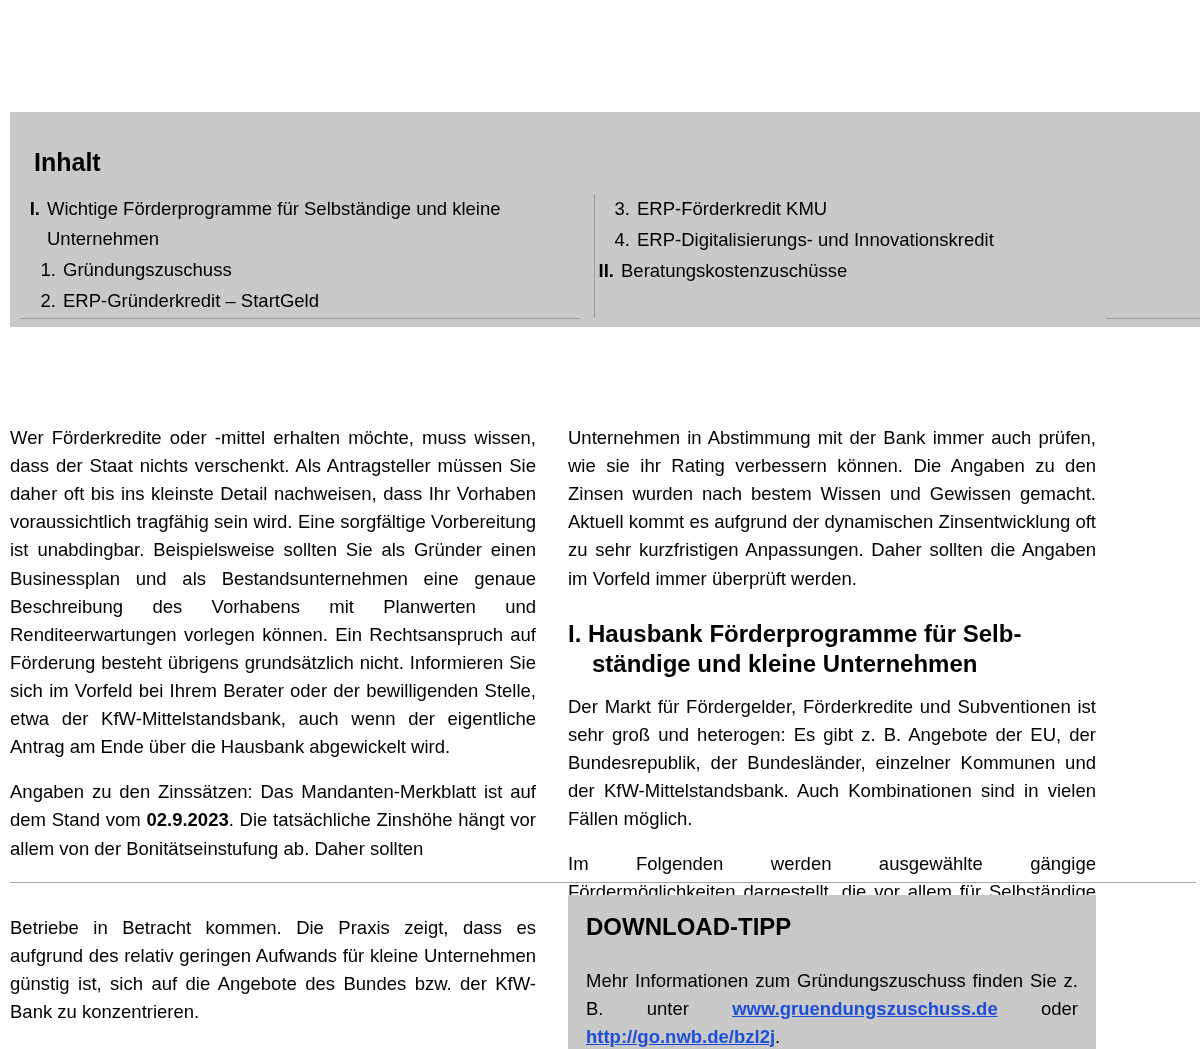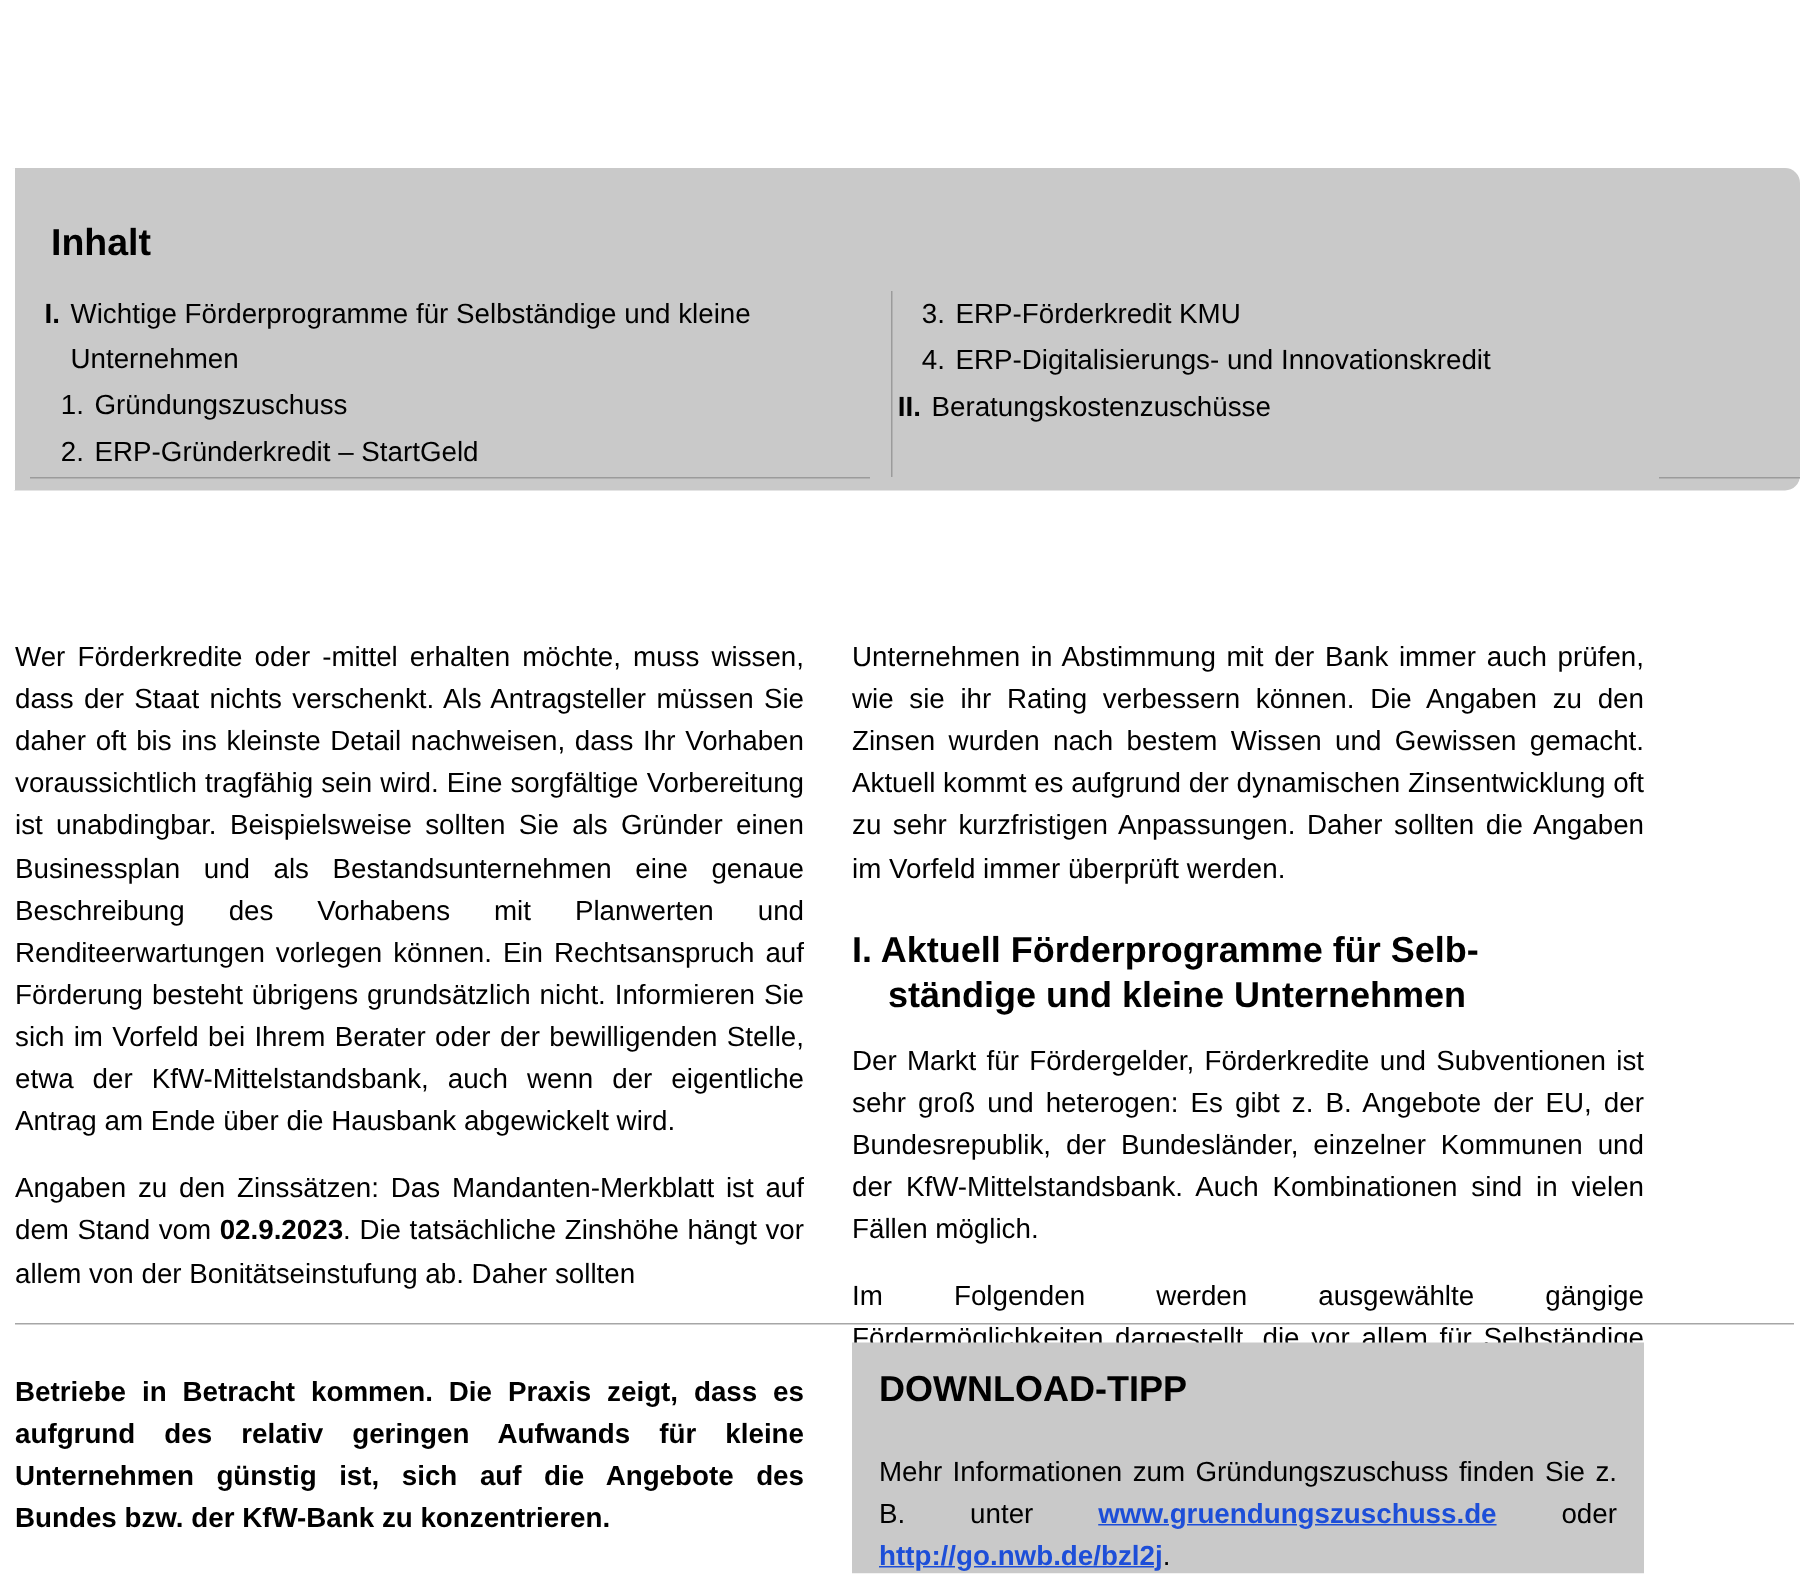--- a/index.html
+++ b/index.html
@@ -50,21 +50,20 @@
   
   .toc-box {
     position: absolute;
     left: 0;
     top: 112px;
     width: 1200px;
     height: 215px;
     background: #c9c9c9;
     border-left: 10px solid #ffffff;
     box-sizing: border-box;
-    border-radius: 10px;
   }
   .toc-heading {
     position: absolute;
     left: 24px;
     top: 36px;
     font-size: 25px;
     font-weight: bold;
   }
   .toc-col {
     position: absolute;
@@ -153,21 +152,20 @@
 
   
   .bottom-left {
     position: absolute;
     left: 10px;
     top: 895px;
     width: 526px;
     font-size: 18.5px;
     line-height: 1.52;
     text-align: justify;
-    font-weight: bold;
   }
 
   
   .tip-box {
     position: absolute;
     left: 568px;
     top: 895px;
     width: 528px;
     height: 154px;
     background: #c9c9c9;
@@ -241,21 +239,21 @@
       <p>Wer Förderkredite oder -mittel erhalten möchte, muss wissen, dass der Staat nichts verschenkt. Als Antragsteller müssen Sie daher oft bis ins kleinste Detail nachweisen, dass Ihr Vorhaben voraussichtlich tragfähig sein wird. Eine sorgfältige Vorbereitung ist unabdingbar. Beispielsweise sollten Sie als Gründer einen Businessplan und als Bestandsunternehmen eine genaue Beschreibung des Vorhabens mit Planwerten und Renditeerwartungen vorlegen können. Ein Rechtsanspruch auf Förderung besteht übrigens grundsätzlich nicht. Informieren Sie sich im Vorfeld bei Ihrem Berater oder der bewilligenden Stelle, etwa der KfW-Mittelstandsbank, auch wenn der eigentliche Antrag am Ende über die Hausbank abgewickelt wird.</p>
       <p class="tight">
         <span>Angaben zu den Zinssätzen: Das Mandanten-Merkblatt ist auf dem Stand vom </span><b>02.9.2023</b><span>. Die tatsächliche Zinshöhe hängt vor allem von der Bonitätseinstufung ab. Daher sollten</span>
       </p>
     </div>
 
     <div class="col right">
       <p>Unternehmen in Abstimmung mit der Bank immer auch prüfen, wie sie ihr Rating verbessern können. Die Angaben zu den Zinsen wurden nach bestem Wissen und Gewissen gemacht. Aktuell kommt es aufgrund der dynamischen Zinsentwicklung oft zu sehr kurzfristigen Anpassungen. Daher sollten die Angaben im Vorfeld immer überprüft werden.</p>
 
       <div class="section-heading">
-        <span>I. Aktuell Förderprogramme für Selb-</span>
+        <span>I. Hausbank Förderprogramme für Selb-</span>
         <span class="hang">ständige und kleine Unternehmen</span>
       </div>
 
       <p>Der Markt für Fördergelder, Förderkredite und Subventionen ist sehr groß und heterogen: Es gibt z. B. Angebote der EU, der Bundesrepublik, der Bundesländer, einzelner Kommunen und der KfW-Mittelstandsbank. Auch Kombinationen sind in vielen Fällen möglich.</p>
       <p class="tight">Im Folgenden werden ausgewählte gängige Fördermöglichkeiten dargestellt, die vor allem für Selbständige und kleine</p>
     </div>
   </div>
 
   <div class="hr-bottom"></div>
 

